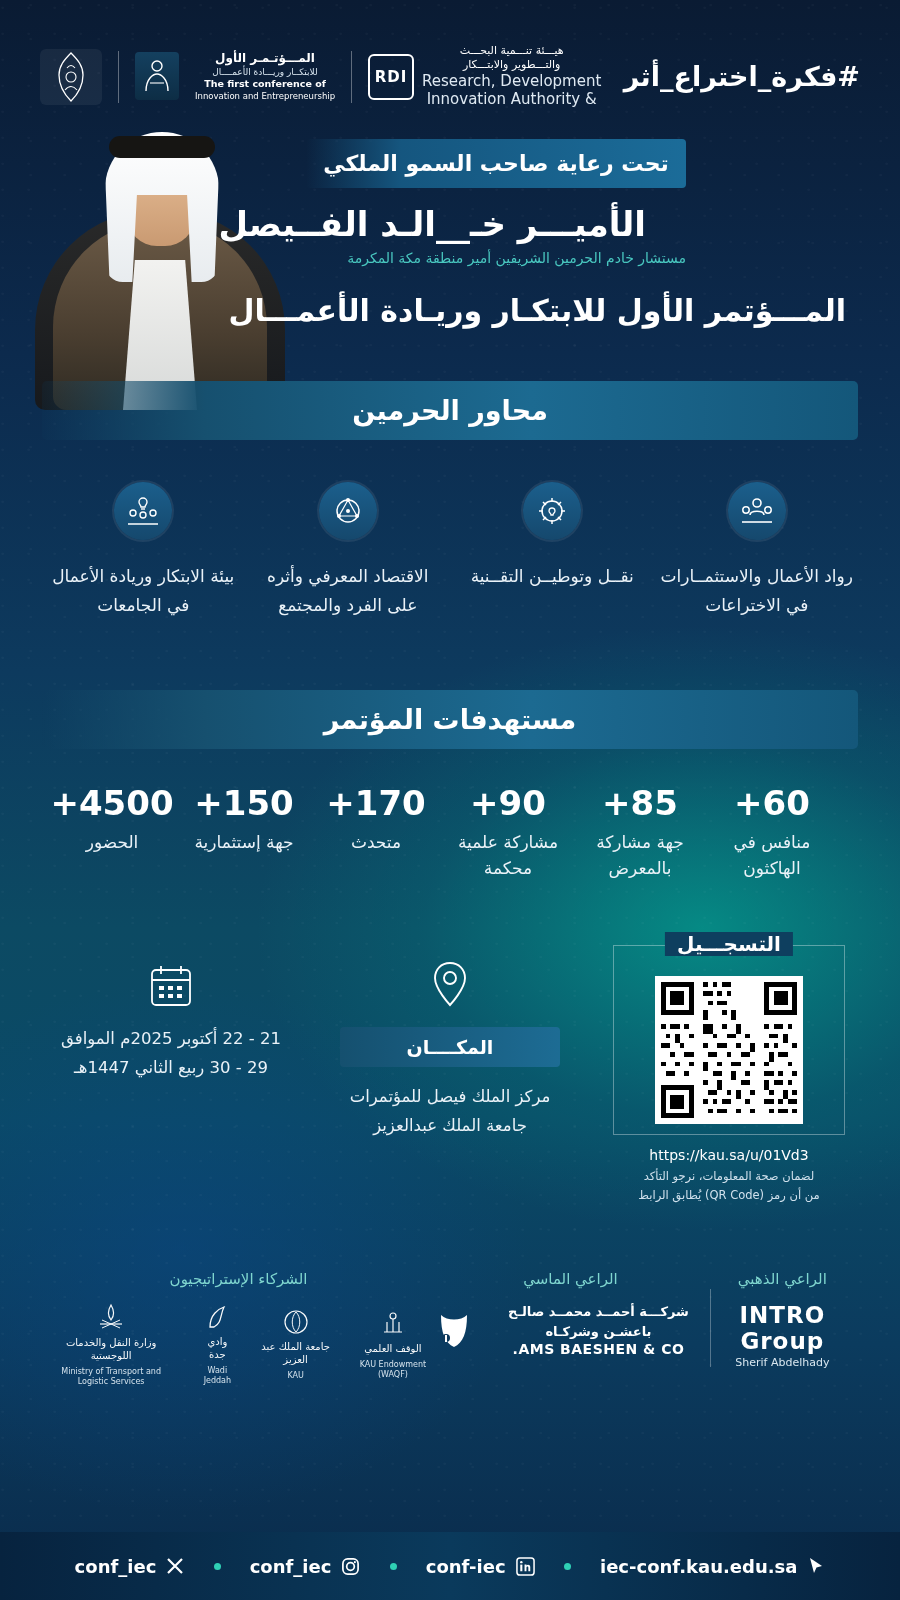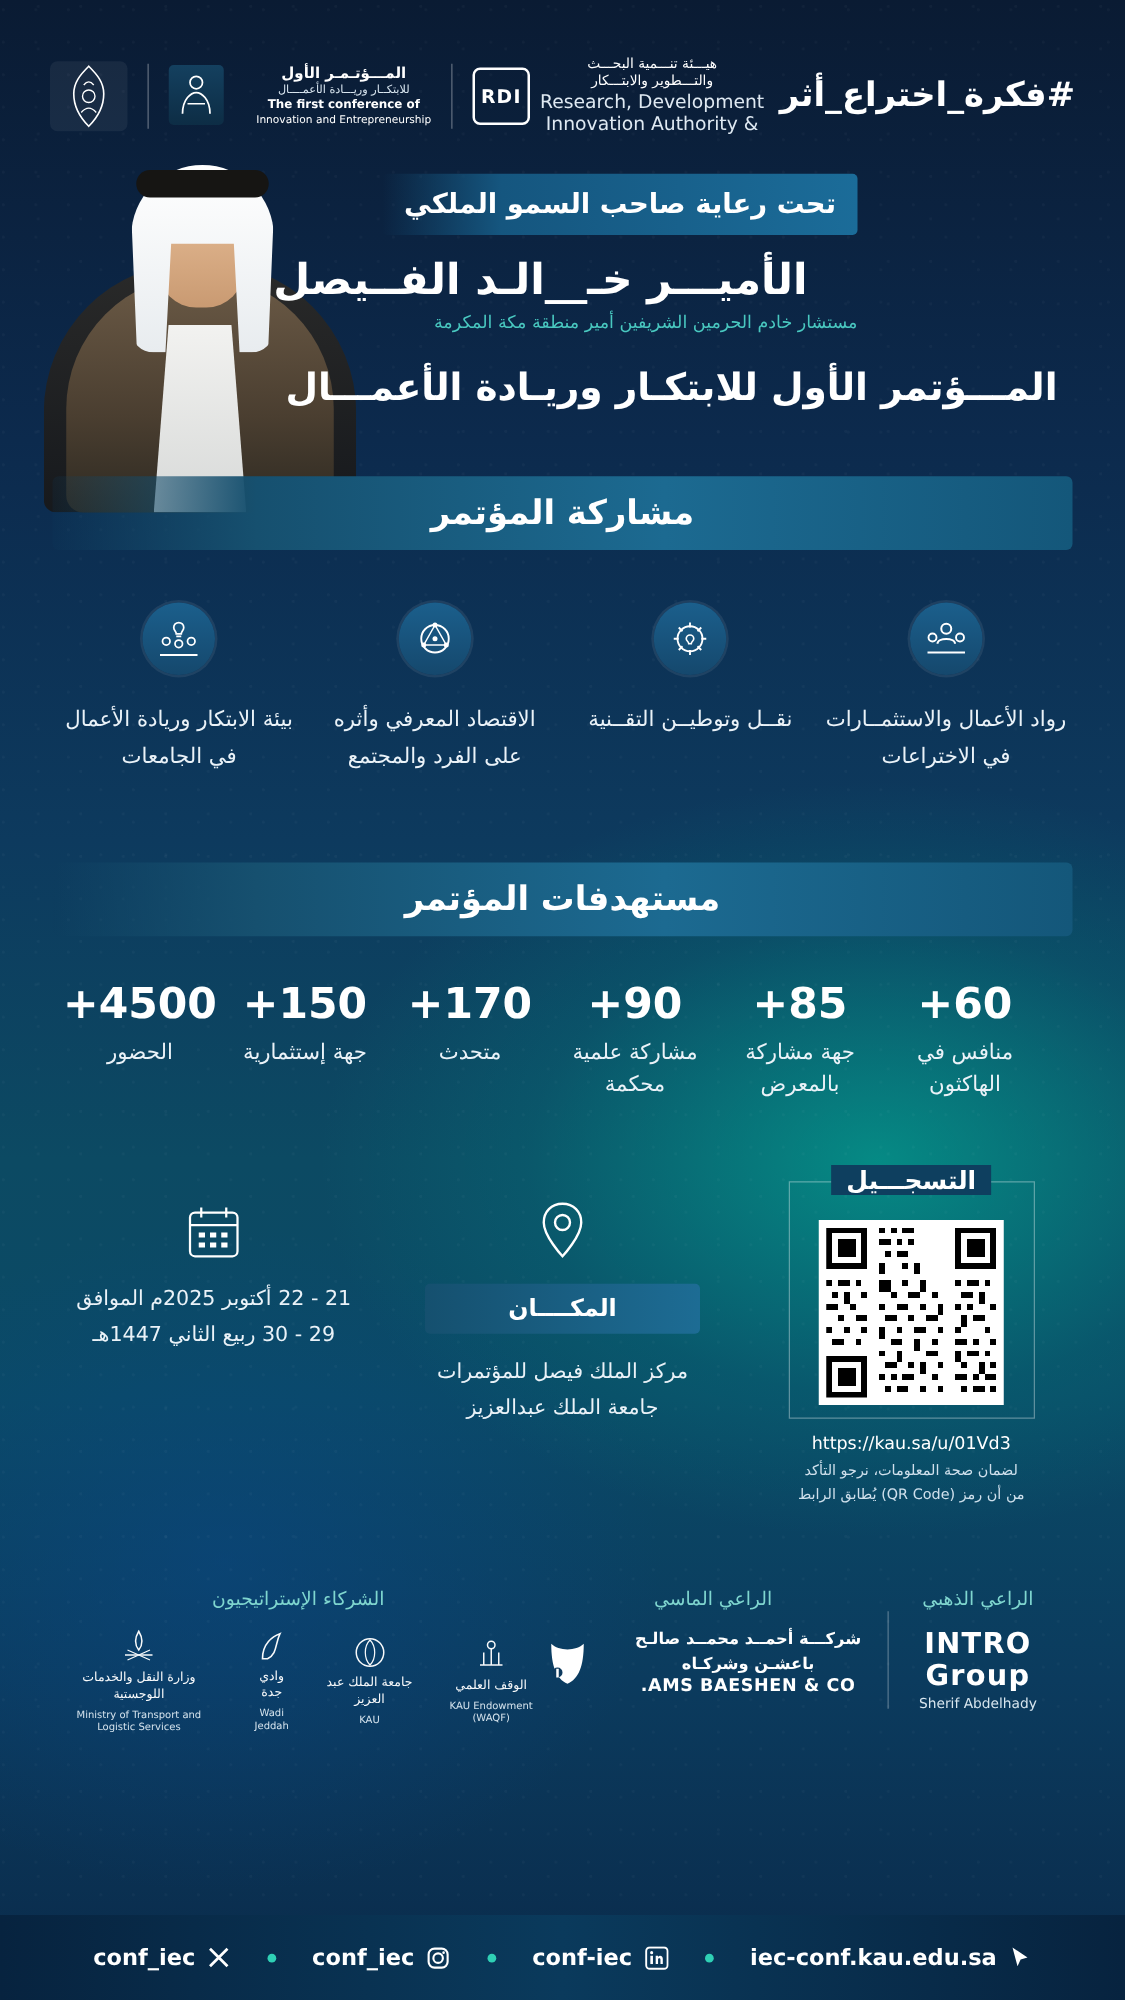--- a/index.html
+++ b/index.html
@@ -43,21 +43,21 @@
   .logo-rdi { display: flex; align-items: center; gap: 8px; }
   .rdi-mark {
     width: 46px; height: 46px; border: 2px solid #fff; border-radius: 6px;
     display: flex; align-items: center; justify-content: center;
     font-size: 15px; font-weight: bold; letter-spacing: 1px;
   }
   .rdi-txt { text-align: center; line-height: 1.25; }
   .rdi-ar { font-size: 11px; }
   .rdi-en { font-size: 15px; color: #dfe9f2; }
   .sep { width: 1px; height: 52px; background: rgba(255,255,255,.35); }
-  .logo-conf { display: flex; align-items: center; gap: 26px; }
+  .logo-conf { display: flex; align-items: center; gap: 16px; }
   .conf-txt { text-align: center; line-height: 1.3; }
   .conf-ar1 { font-size: 12px; font-weight: bold; letter-spacing: 2px; }
   .conf-ar2 { font-size: 9px; letter-spacing: 1px; color: #d9e6f0; }
   .conf-en { font-size: 9.5px; font-weight: bold; }
   .conf-en2 { font-size: 8.5px; }
   .emblem {
     width: 44px; height: 48px; border-radius: 4px;
     background: linear-gradient(180deg,#14405f,#0d2d45);
     display:flex;align-items:center;justify-content:center; font-size: 20px;
   }
@@ -180,21 +180,21 @@
   .info-pill {
     margin: 18px auto 0 auto; width: 220px; padding: 9px 0;
     background: linear-gradient(90deg,#15506f,#1d6c94);
     border-radius: 4px; font-size: 19px; font-weight: bold; letter-spacing: 2px;
   }
   .info-text { margin-top: 16px; font-size: 16.5px; line-height: 1.75; color: #eaf2f8; }
 
   
   .reg { width: 250px; position: relative; }
   .reg-frame {
-    position: relative; width: 197px; margin: 0 auto; padding: 30px 0 10px 0;
+    position: relative; width: 232px; margin: 0 auto; padding: 30px 0 10px 0;
     border: 1px solid rgba(255,255,255,.35);
   }
   .reg-title {
     position: absolute; top: -14px; right: 50%; transform: translateX(50%);
     background: #0e3f5f; padding: 0 12px;
     font-size: 20px; font-weight: bold; letter-spacing: 3px; color: #ffffff;
   }
   .qr {
     width: 148px; height: 148px; margin: 0 auto; background: #ffffff; padding: 6px;
   }
@@ -300,21 +300,21 @@
 
   <div class="patron">
     <div class="patron-badge">تحت رعاية صاحب السمو الملكي</div>
     <div class="patron-name">الأميـــر خـ__الـد الفــيصل</div>
     <div class="patron-role">مستشار خادم الحرمين الشريفين أمير منطقة مكة المكرمة</div>
     <div class="conf-title">
       <span class="l1">المـــؤتمر الأول للابتكـار وريـادة الأعمـــال</span>
     </div>
   </div>
 
-  <div class="banner axes-banner">مشاركة المؤتمر</div>
+  <div class="banner axes-banner">محاور الحرمين</div>
 
   <div class="axes">
 
     <div class="axis">
       <div class="axis-icon">
         <svg width="34" height="32" viewBox="0 0 34 32">
           <circle cx="17" cy="8" r="4" fill="none" stroke="#fff" stroke-width="1.6"></circle>
           <path d="M10 20 C10 15 24 15 24 20" fill="none" stroke="#fff" stroke-width="1.6"></path>
           <circle cx="6" cy="15" r="3.2" fill="none" stroke="#fff" stroke-width="1.5"></circle>
           <circle cx="28" cy="15" r="3.2" fill="none" stroke="#fff" stroke-width="1.5"></circle>

